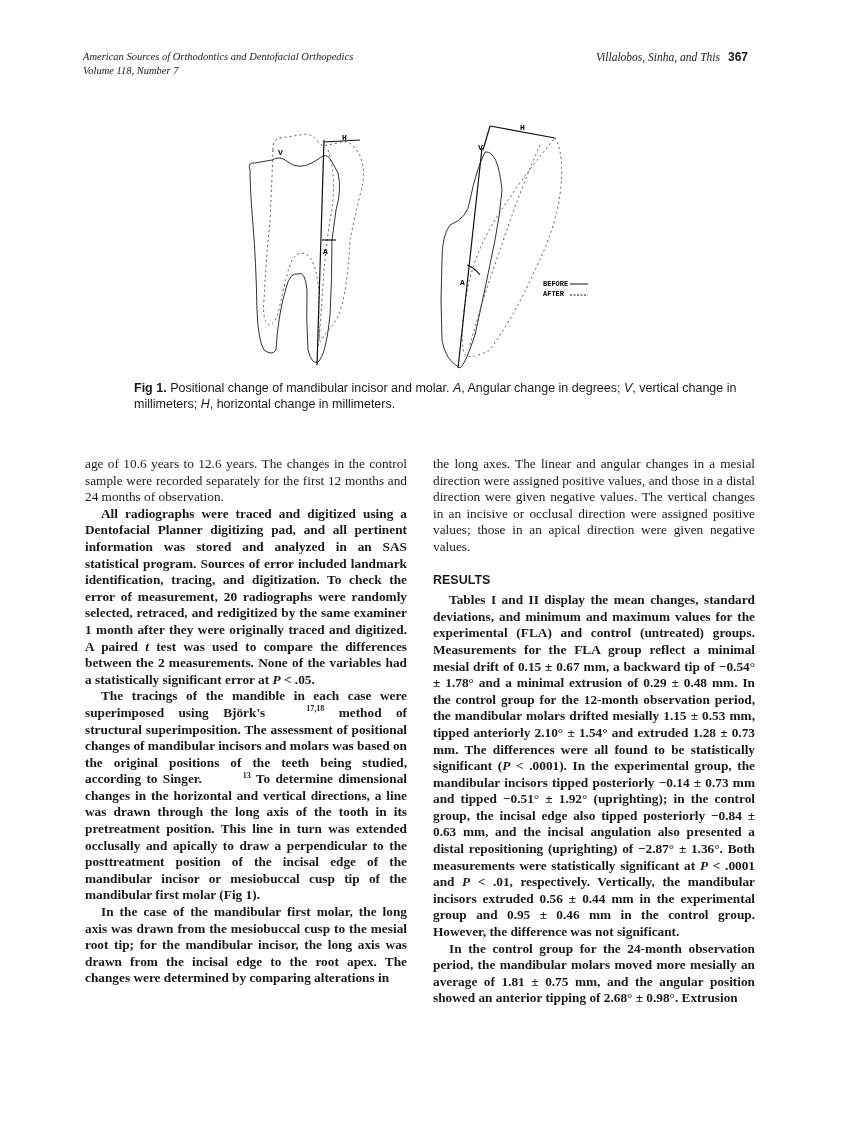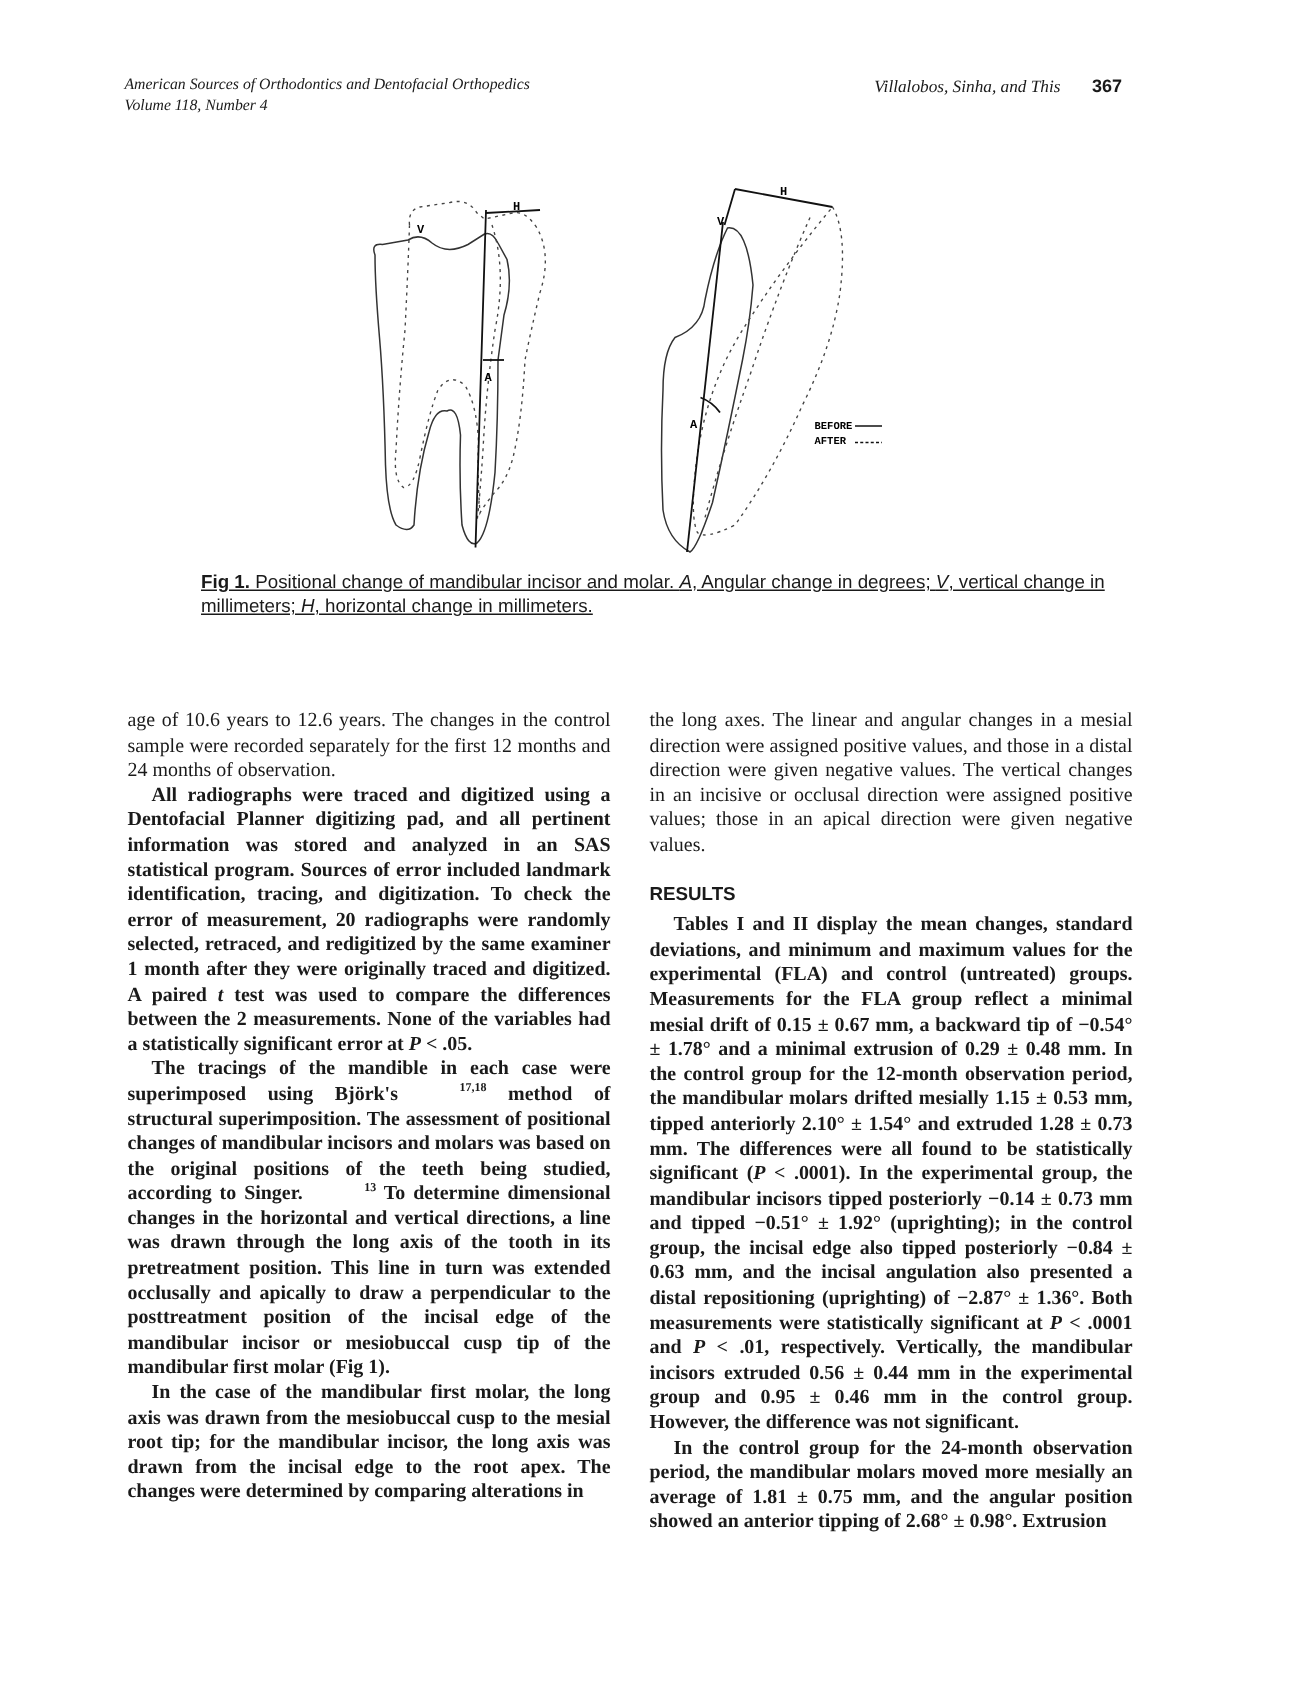--- a/index.html
+++ b/index.html
@@ -1,37 +1,37 @@
 <!DOCTYPE html>
 <html><head>
 <meta charset="utf-8">
 <style>
   html, body { margin: 0; padding: 0; background: #ffffff; }
   body { width: 866px; height: 1122px; position: relative; overflow: hidden; color: #1a1a1a; }
   .running-head-left { position: absolute; left: 83px; top: 50px; font-family: "Liberation Serif", serif; font-style: italic; font-size: 10.5px; line-height: 14px; }
   .running-head-right { position: absolute; right: 118px; top: 50px; font-family: "Liberation Serif", serif; font-style: italic; font-size: 11.5px; line-height: 14px; }
-  .page-num { font-family: "Liberation Sans", sans-serif; font-style: normal; font-weight: bold; font-size: 12px; margin-left: 21px; }
+  .page-num { font-family: "Liberation Sans", sans-serif; font-style: normal; font-weight: bold; font-size: 12px; margin-left: 8px; }
   .figure { position: absolute; left: 220px; top: 110px; width: 400px; height: 270px; }
-  .caption { position: absolute; left: 134px; top: 380px; width: 610px; font-family: "Liberation Sans", sans-serif; font-size: 12.5px; line-height: 16px; text-decoration: underline; }
+  .caption { position: absolute; left: 134px; top: 380px; width: 610px; font-family: "Liberation Sans", sans-serif; font-size: 12.5px; line-height: 16px; }
   .caption b { font-weight: bold; }
-  .col { position: absolute; top: 472px; width: 322px; font-family: "Liberation Serif", serif; font-size: 13.3px; line-height: 16.6px; text-align: justify; }
+  .col { position: absolute; top: 456px; width: 322px; font-family: "Liberation Serif", serif; font-size: 13.3px; line-height: 16.6px; text-align: justify; }
   .col-left { left: 85px; }
   .col-right { left: 433px; }
   .col p { margin: 0; }
   .col p.indent { text-indent: 16px; font-weight: bold; }
   .heading { font-family: "Liberation Sans", sans-serif; font-weight: bold; font-size: 12.5px; margin: 10px 0 4px 0 !important; }
   .legend-text { font-family: "Liberation Mono", monospace; font-size: 7px; font-weight: bold; }
   sup { font-size: 8px; line-height: 0; margin-left: 41px; }
 </style>
 </head>
 <body>
 
 <div class="running-head-left">
   <div>American Sources of Orthodontics and Dentofacial Orthopedics</div>
-  <div>Volume 118, Number 4</div>
+  <div>Volume 118, Number 7</div>
 </div>
 <div class="running-head-right">
   <span>Villalobos, Sinha, and This</span><span class="page-num">367</span>
 </div>
 
 <div class="figure">
   <svg width="400" height="270" viewBox="0 0 400 270">
     <g fill="none" stroke="#333" stroke-width="1">
 
       <path d="M30,60 Q27,52 35,53 L52,50 Q60,45 68,52 Q78,60 92,53 L103,46 Q108,44 112,52 L118,63 Q122,80 116,100 L112,130 Q112,170 110,205 Q106,245 98,252 Q92,255 88,240 Q86,210 87,180 Q85,160 78,164 Q70,162 66,178 Q58,205 56,240 Q52,246 44,240 Q38,230 37,200 Q36,150 33,115 Q30,80 30,60 Z"></path>

